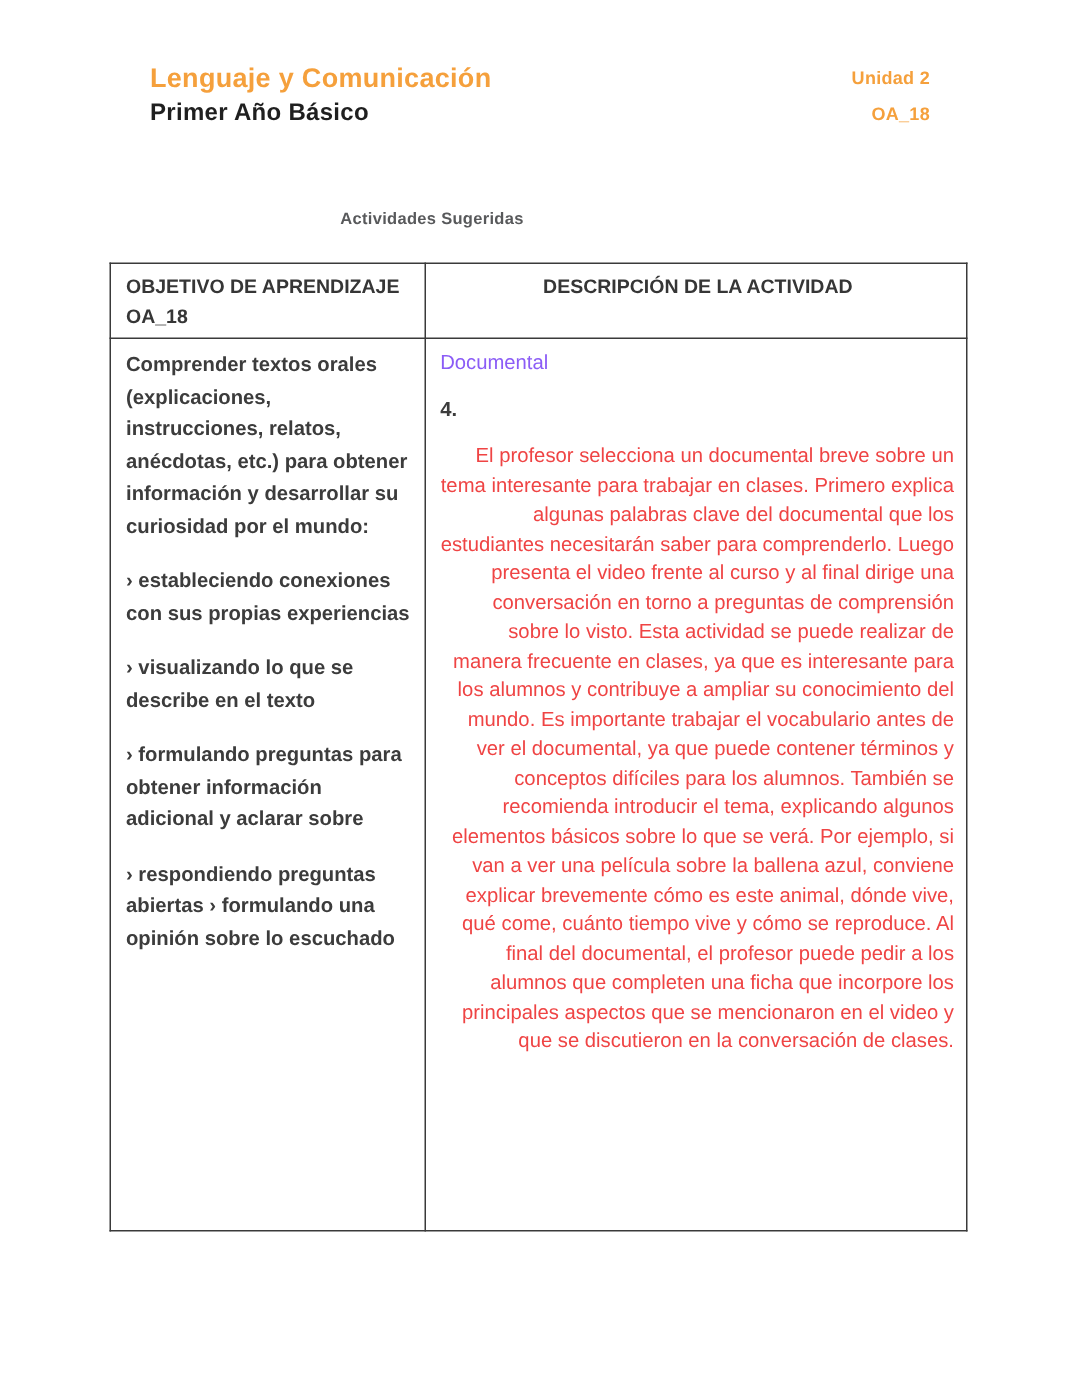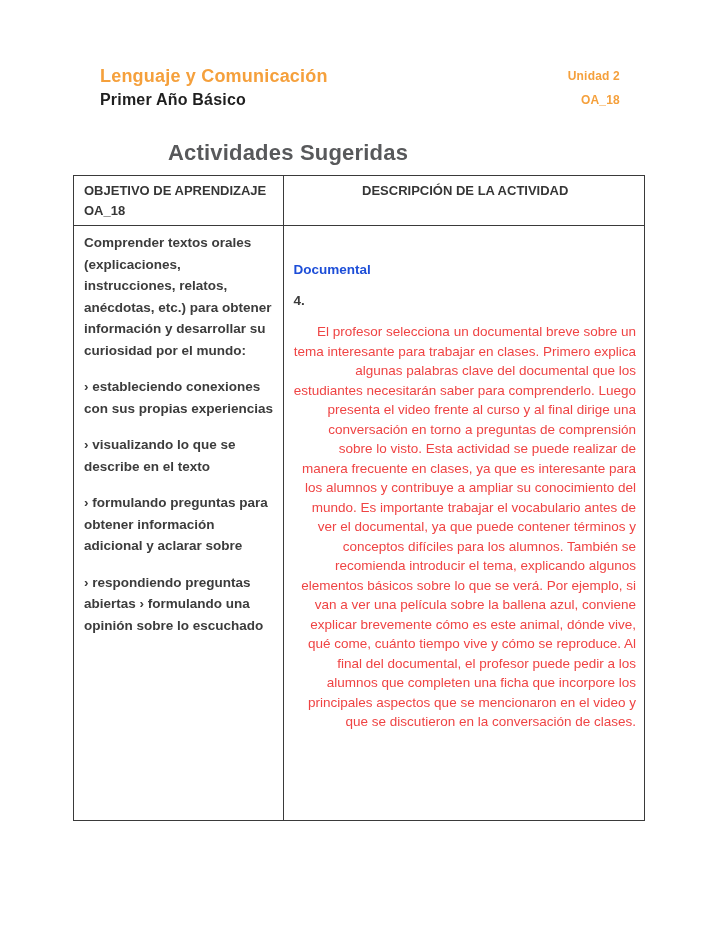--- a/index.html
+++ b/index.html
@@ -19,21 +19,20 @@
   }
   
   .doc-header {
     position: absolute;
     top: 40px;
     left: 100px;
     right: 100px;
     display: flex;
     justify-content: space-between;
     align-items: center;
-    margin-top: 24px;
   }
   .header-left .subject {
     font-size: 18px;
     font-weight: bold;
     color: #F5A03C;
     line-height: 24px;
     letter-spacing: 0.2px;
   }
   .header-left .grade {
     font-size: 16px;
@@ -53,21 +52,21 @@
     line-height: 24px;
     letter-spacing: 0.2px;
   }
   
   .page-title {
     position: absolute;
     top: 140px;
     left: 0;
     width: 576px;
     text-align: center;
-    font-size: 22px;
+    font-size: 11px;
     font-weight: bold;
     color: #58595B;
     letter-spacing: 0.2px;
   }
   
   .activities-table {
     position: absolute;
     top: 175px;
     left: 73px;
     width: 572px;
@@ -104,24 +103,23 @@
   }
   .objective-cell p { margin-bottom: 15px; }
 
   .description-cell {
     padding: 6px 8px 6px 9px;
     font-size: 13.5px;
     color: #4a4a4a;
     line-height: 19.5px;
   }
   .activity-title {
-    font-weight: bold;
-    color: #1d4ed8;
+    font-weight: normal;
+    color: #8b5cf6;
     margin-bottom: 11px;
-    margin-top: 28px;
   }
   .activity-number {
     font-weight: bold;
     color: #3c3c3c;
     margin-bottom: 12px;
   }
   .activity-body {
     color: #ef4444;
     text-align: right;
   }

